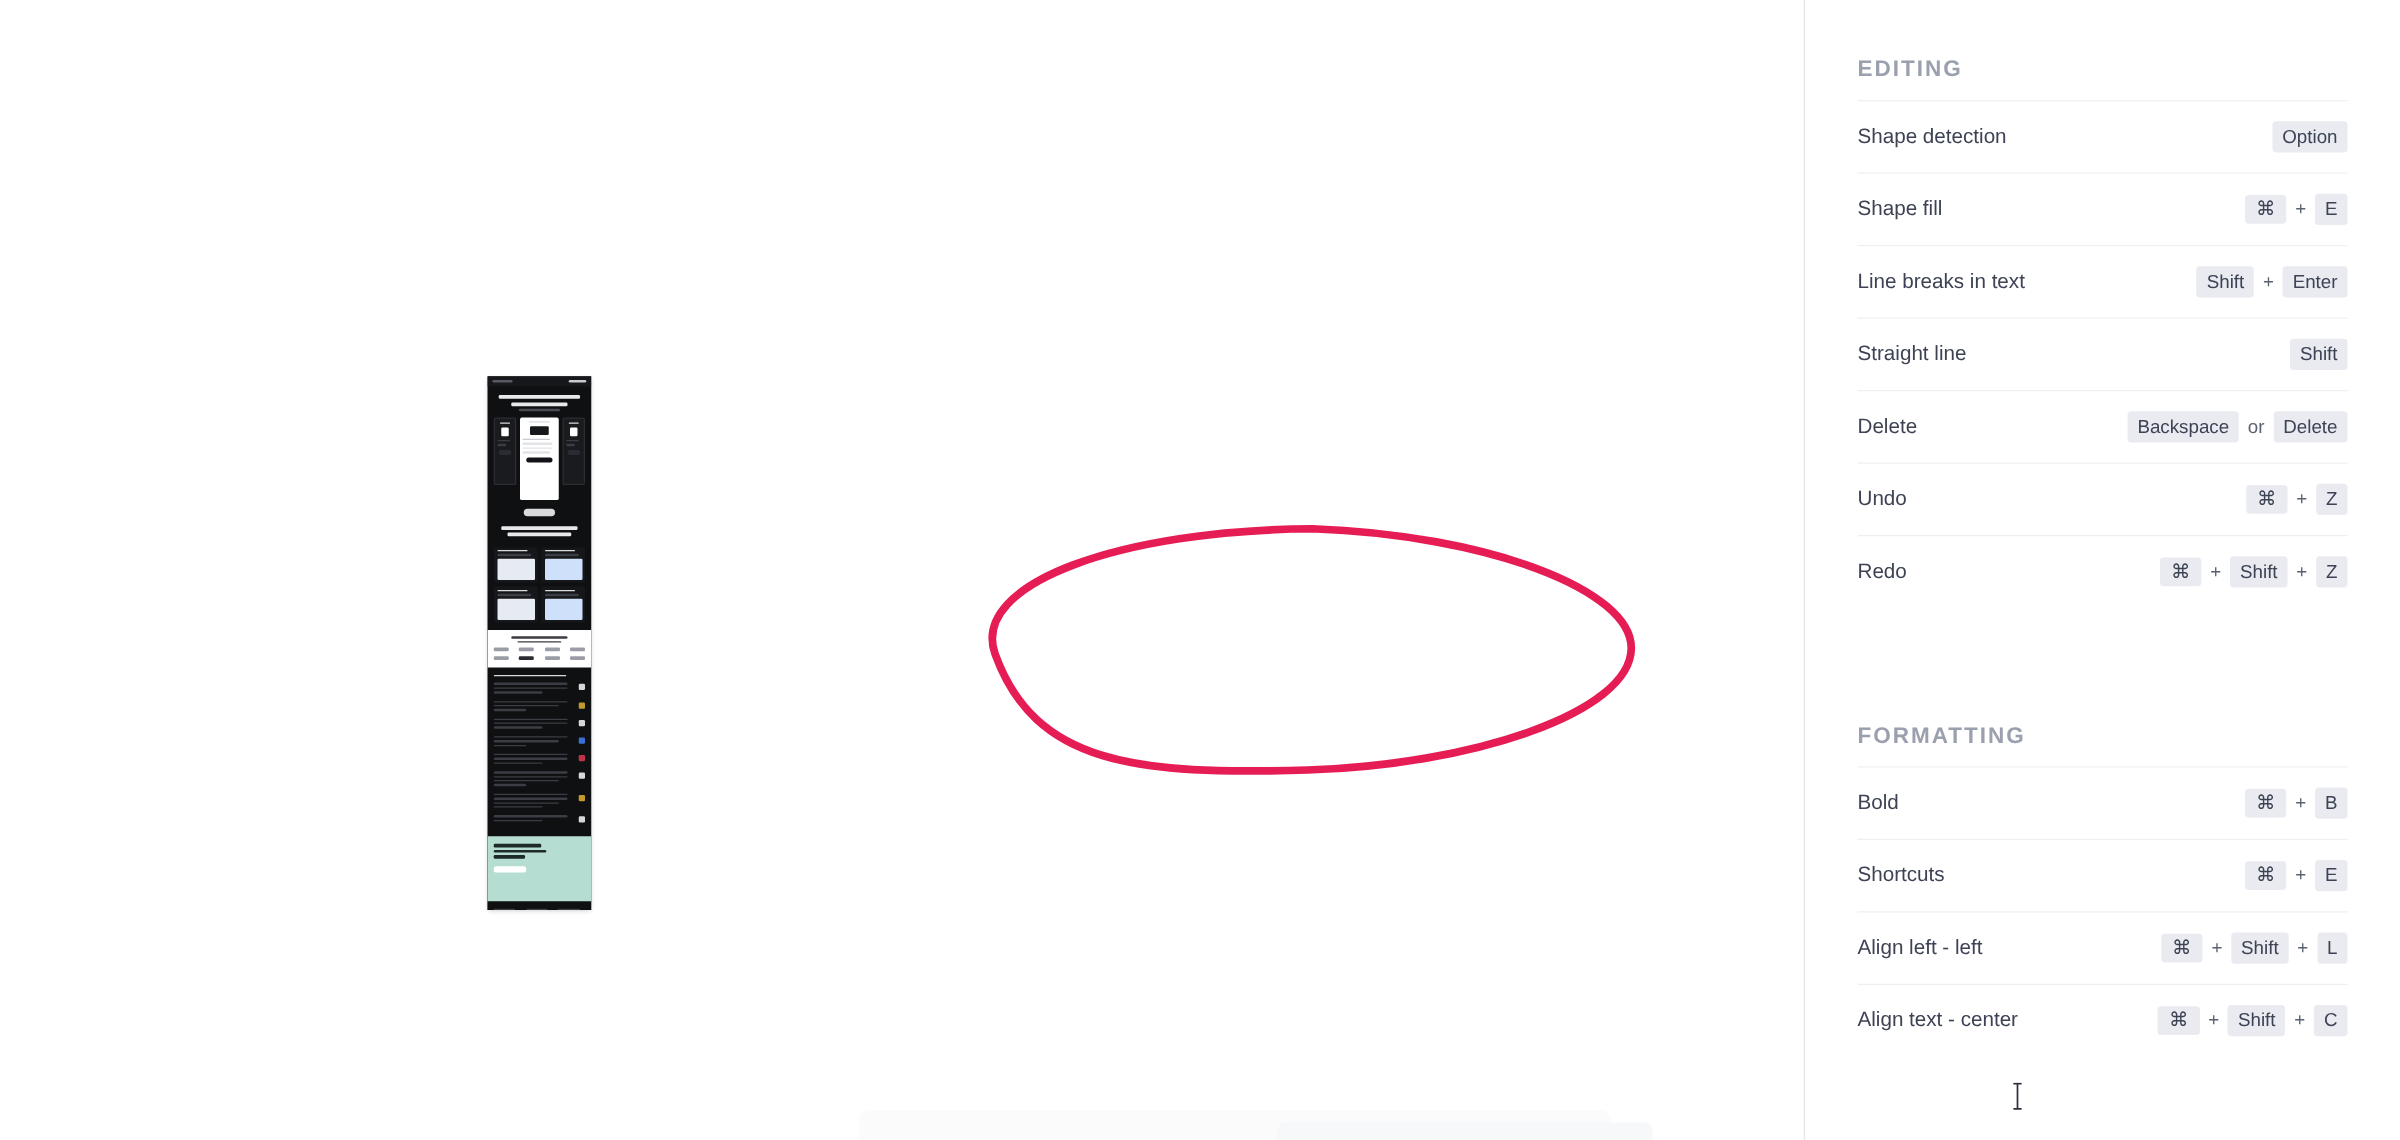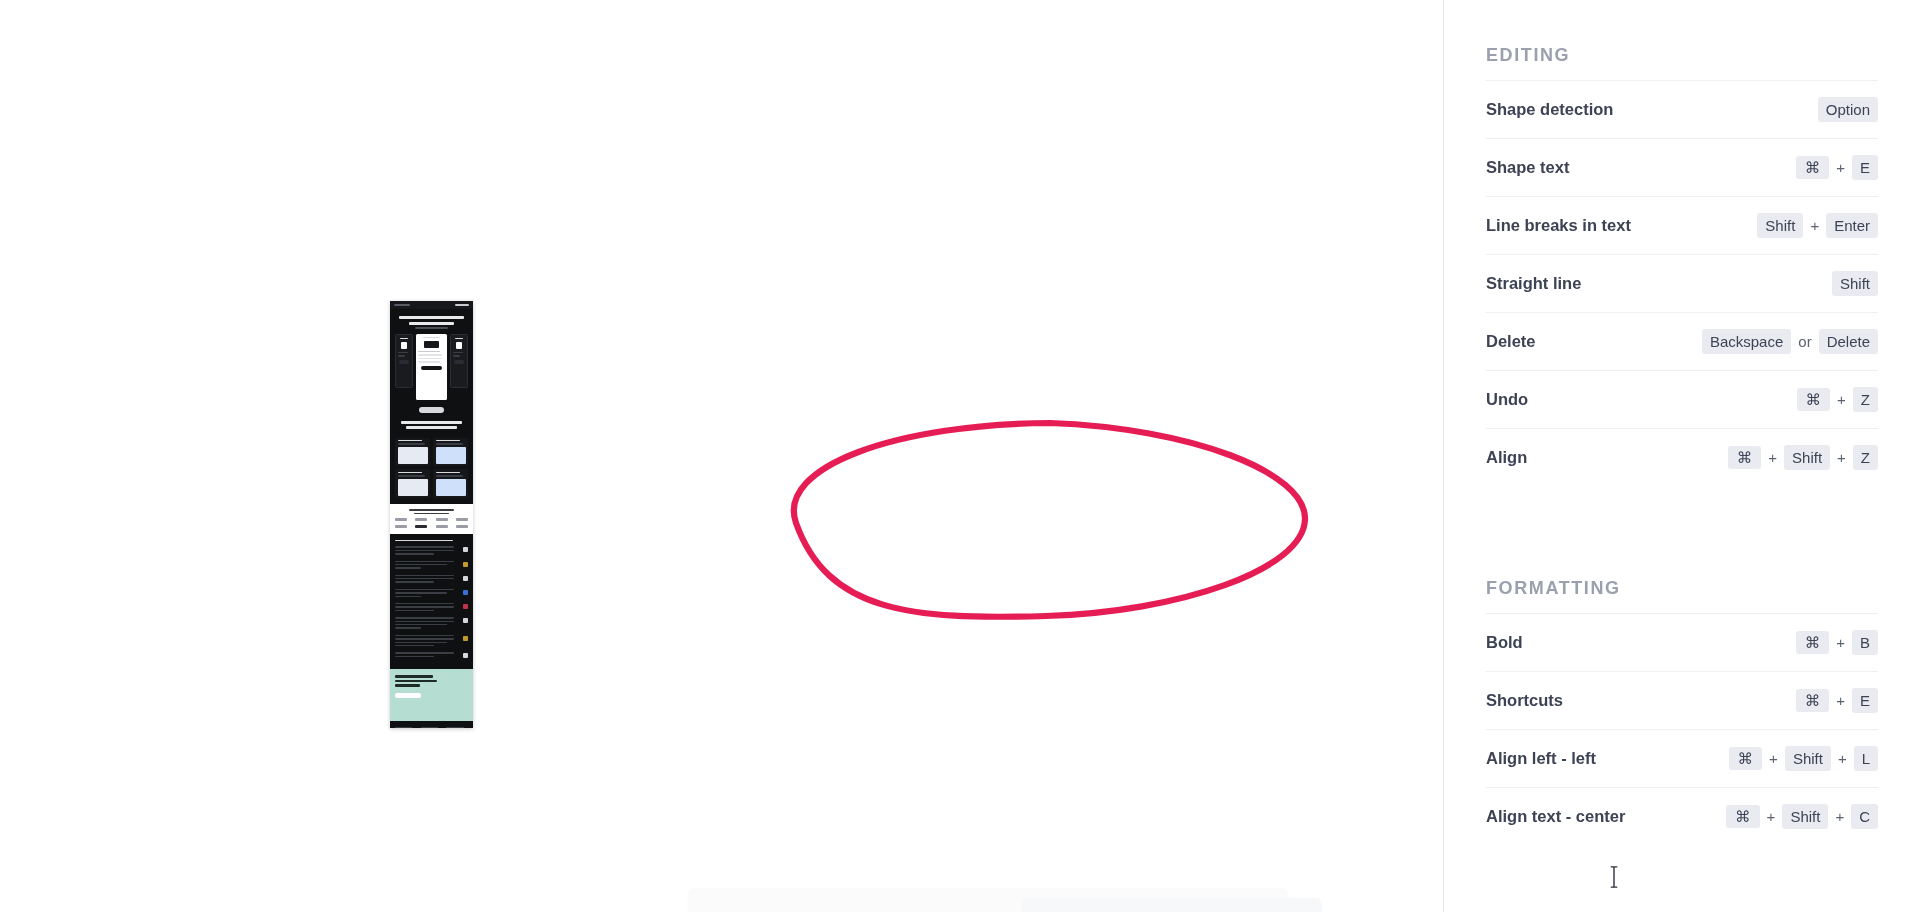--- a/index.html
+++ b/index.html
@@ -130,21 +130,21 @@
 
   .sc-list { margin: 0 42px 0 42px; }
   .sc-row {
     display: flex; align-items: center; justify-content: space-between;
     border-top: 1px solid #edeff2;
     height: 58px;
     gap: 10px;
   }
   .sc-row:first-child { margin-top: 14px; }
   .sc-name {
-    font-size: 16.5px; color: #3d4354; font-weight: 700; white-space: nowrap;
+    font-size: 16.5px; color: #3d4354; font-weight: 400; white-space: nowrap;
   }
   .sc-keys { display: flex; align-items: center; gap: 7px; flex: none; margin-left: 44px; }
   .key {
     background: #e9ebf1;
     border-radius: 3px;
     color: #3d4354;
     font-size: 15px;
     padding: 4px 8px;
     line-height: 1.15;
     white-space: nowrap;
@@ -409,21 +409,21 @@
 
     <div class="section-label">EDITING</div>
     <div class="sc-list" id="list-0">
         <div class="sc-row">
           <div class="sc-name">Shape detection</div>
           <div class="sc-keys">
             <span class="key">Option</span>
           </div>
         </div>
         <div class="sc-row">
-          <div class="sc-name">Shape text</div>
+          <div class="sc-name">Shape fill</div>
           <div class="sc-keys">
             <span class="key cmd">⌘</span>
             <span class="sep">+</span>
             <span class="key">E</span>
           </div>
         </div>
         <div class="sc-row">
           <div class="sc-name">Line breaks in text</div>
           <div class="sc-keys">
             <span class="key">Shift</span>
@@ -447,21 +447,21 @@
         </div>
         <div class="sc-row">
           <div class="sc-name">Undo</div>
           <div class="sc-keys">
             <span class="key cmd">⌘</span>
             <span class="sep">+</span>
             <span class="key">Z</span>
           </div>
         </div>
         <div class="sc-row">
-          <div class="sc-name">Align</div>
+          <div class="sc-name">Redo</div>
           <div class="sc-keys">
             <span class="key cmd">⌘</span>
             <span class="sep">+</span>
             <span class="key">Shift</span>
             <span class="sep">+</span>
             <span class="key">Z</span>
           </div>
         </div>
       </div>
 

